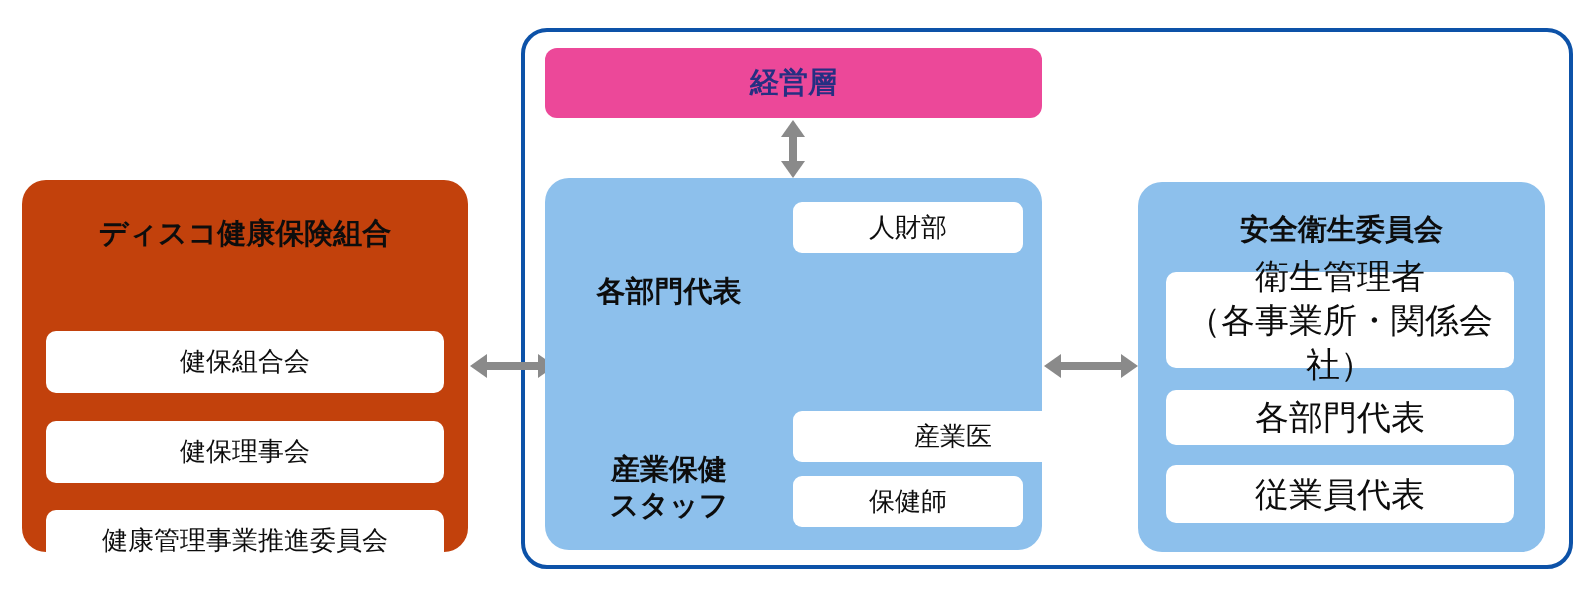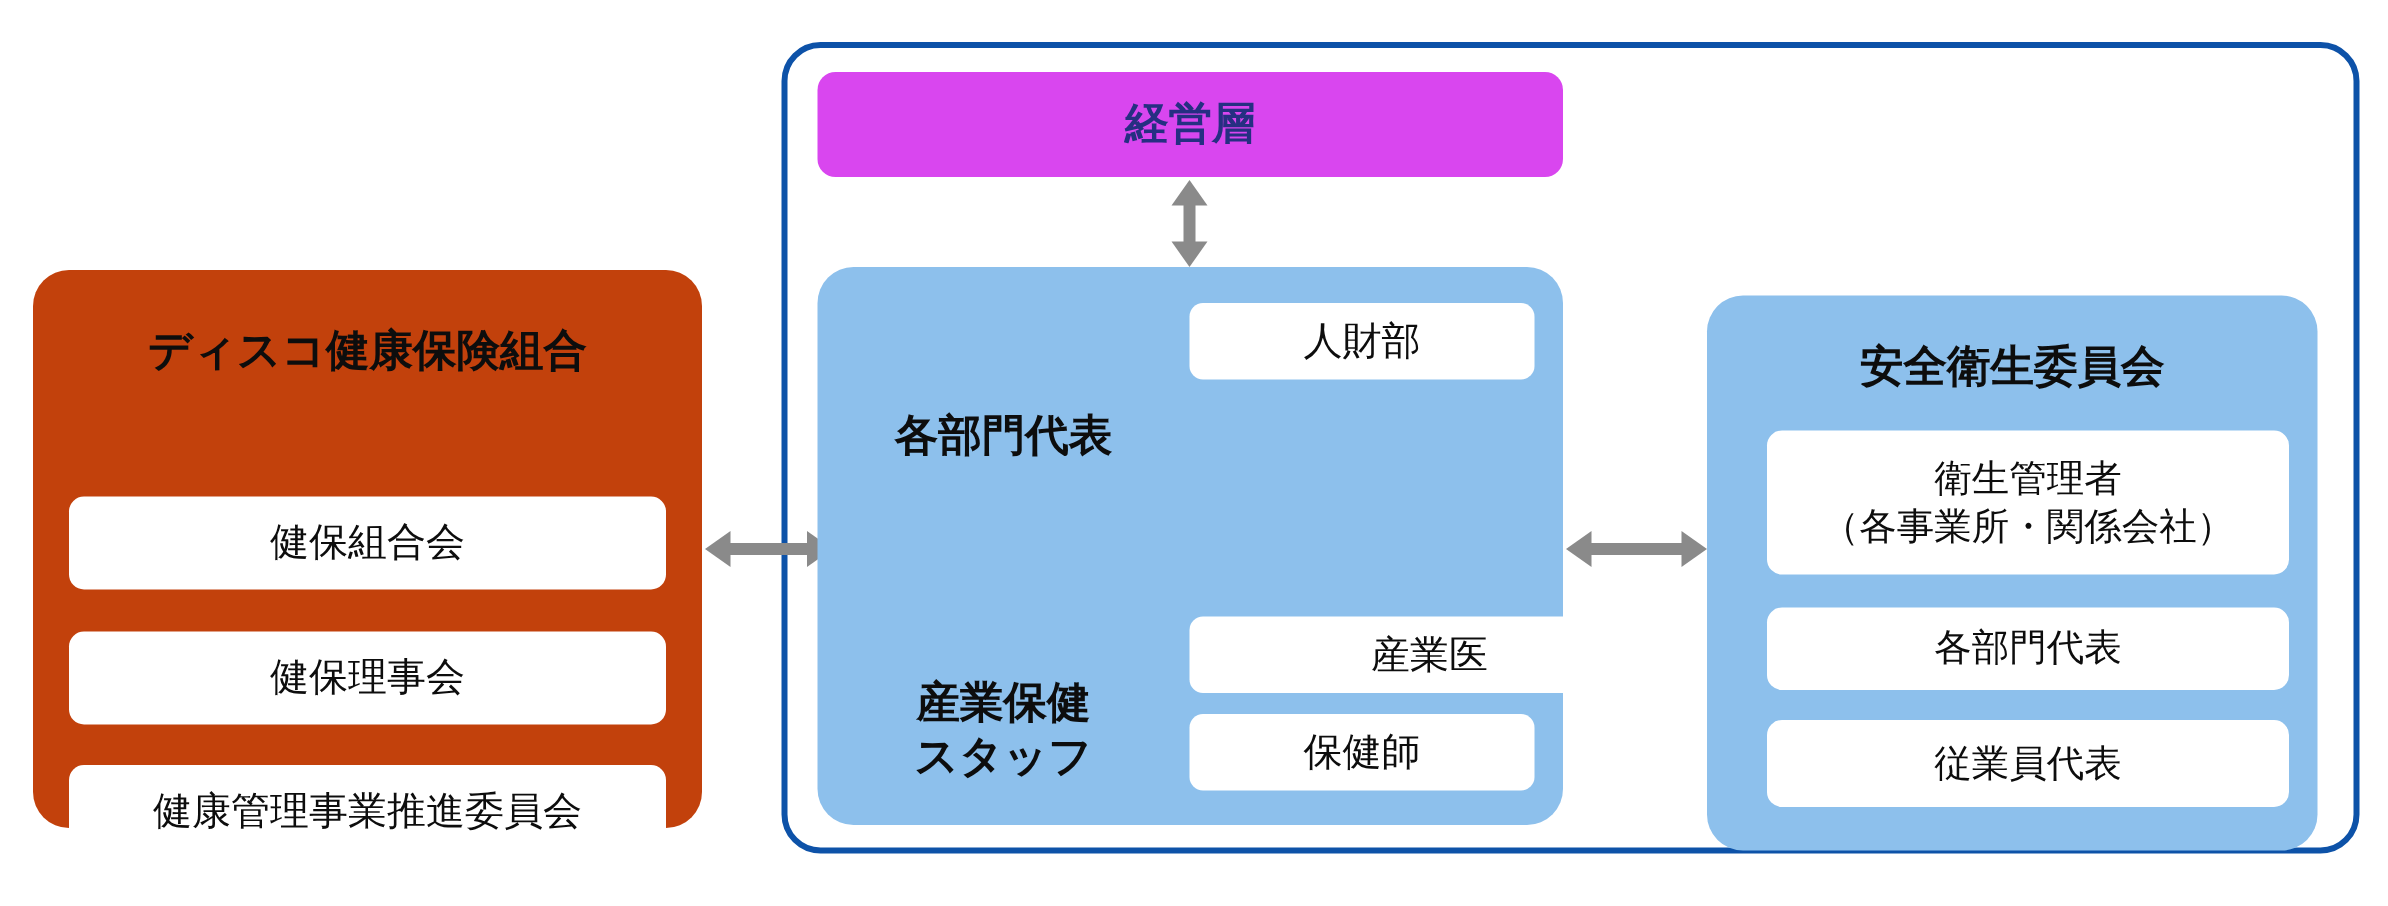--- a/index.html
+++ b/index.html
@@ -24,21 +24,21 @@
     background: #ffffff;
     border: 4px solid #0d52a8;
     border-radius: 26px;
   }
 
   
   .management-box {
     position: absolute;
     left: 545px; top: 48px;
     width: 497px; height: 70px;
-    background: #d946ef;
+    background: #ec4899;
     border-radius: 12px;
     display: flex; align-items: center; justify-content: center;
     font-size: 29px; font-weight: bold; color: #262f82;
   }
 
   
   .panel { position: absolute; border-radius: 24px; }
   .left-panel {
     left: 22px; top: 180px;
     width: 446px; height: 372px;
@@ -46,21 +46,20 @@
   }
   .center-panel {
     left: 545px; top: 178px;
     width: 497px; height: 372px;
     background: #8dc0ec;
   }
   .right-panel {
     left: 1138px; top: 182px;
     width: 407px; height: 370px;
     background: #8dc0ec;
-    margin-top: 15px;
   }
 
   .panel-title {
     position: absolute;
     left: 0; right: 0;
     text-align: center;
     font-size: 29px; font-weight: bold; color: #0d0d0d;
   }
   .left-panel .panel-title  { top: 34px; }
   .right-panel .panel-title { top: 28px; }
@@ -95,21 +94,21 @@
   .cp-label-1 { top: 273px; }
   .cp-label-0 { top: 95px; transform: none; }
   .center-panel .subbox { left: 248px; width: 230px; height: 51px; font-size: 26px; border-radius: 9px; }
   .cp-item-0 { top: 24px; }
   .cp-item-1 { top: 87px; }
   .cp-item-2 { top: 150px; }
   .cp-item-3 { top: 233px; padding-left: 45px; }
   .cp-item-4 { top: 298px; }
 
   
-  .right-panel .subbox { left: 40px; width: 348px; font-size: 25px; }
+  .right-panel .subbox { left: 28px; width: 348px; font-size: 34px; }
   .rp-item-0 { top: 90px;  height: 96px; }
   .rp-item-1 { top: 208px; height: 55px; }
   .rp-item-2 { top: 283px; height: 58px; }
 
   
   .h-arrow { position: absolute; height: 24px; }
   .h-arrow .shaft {
     position: absolute; left: 13px; right: 13px; top: 8px; height: 8px;
     background: #8a8a8a;
   }

